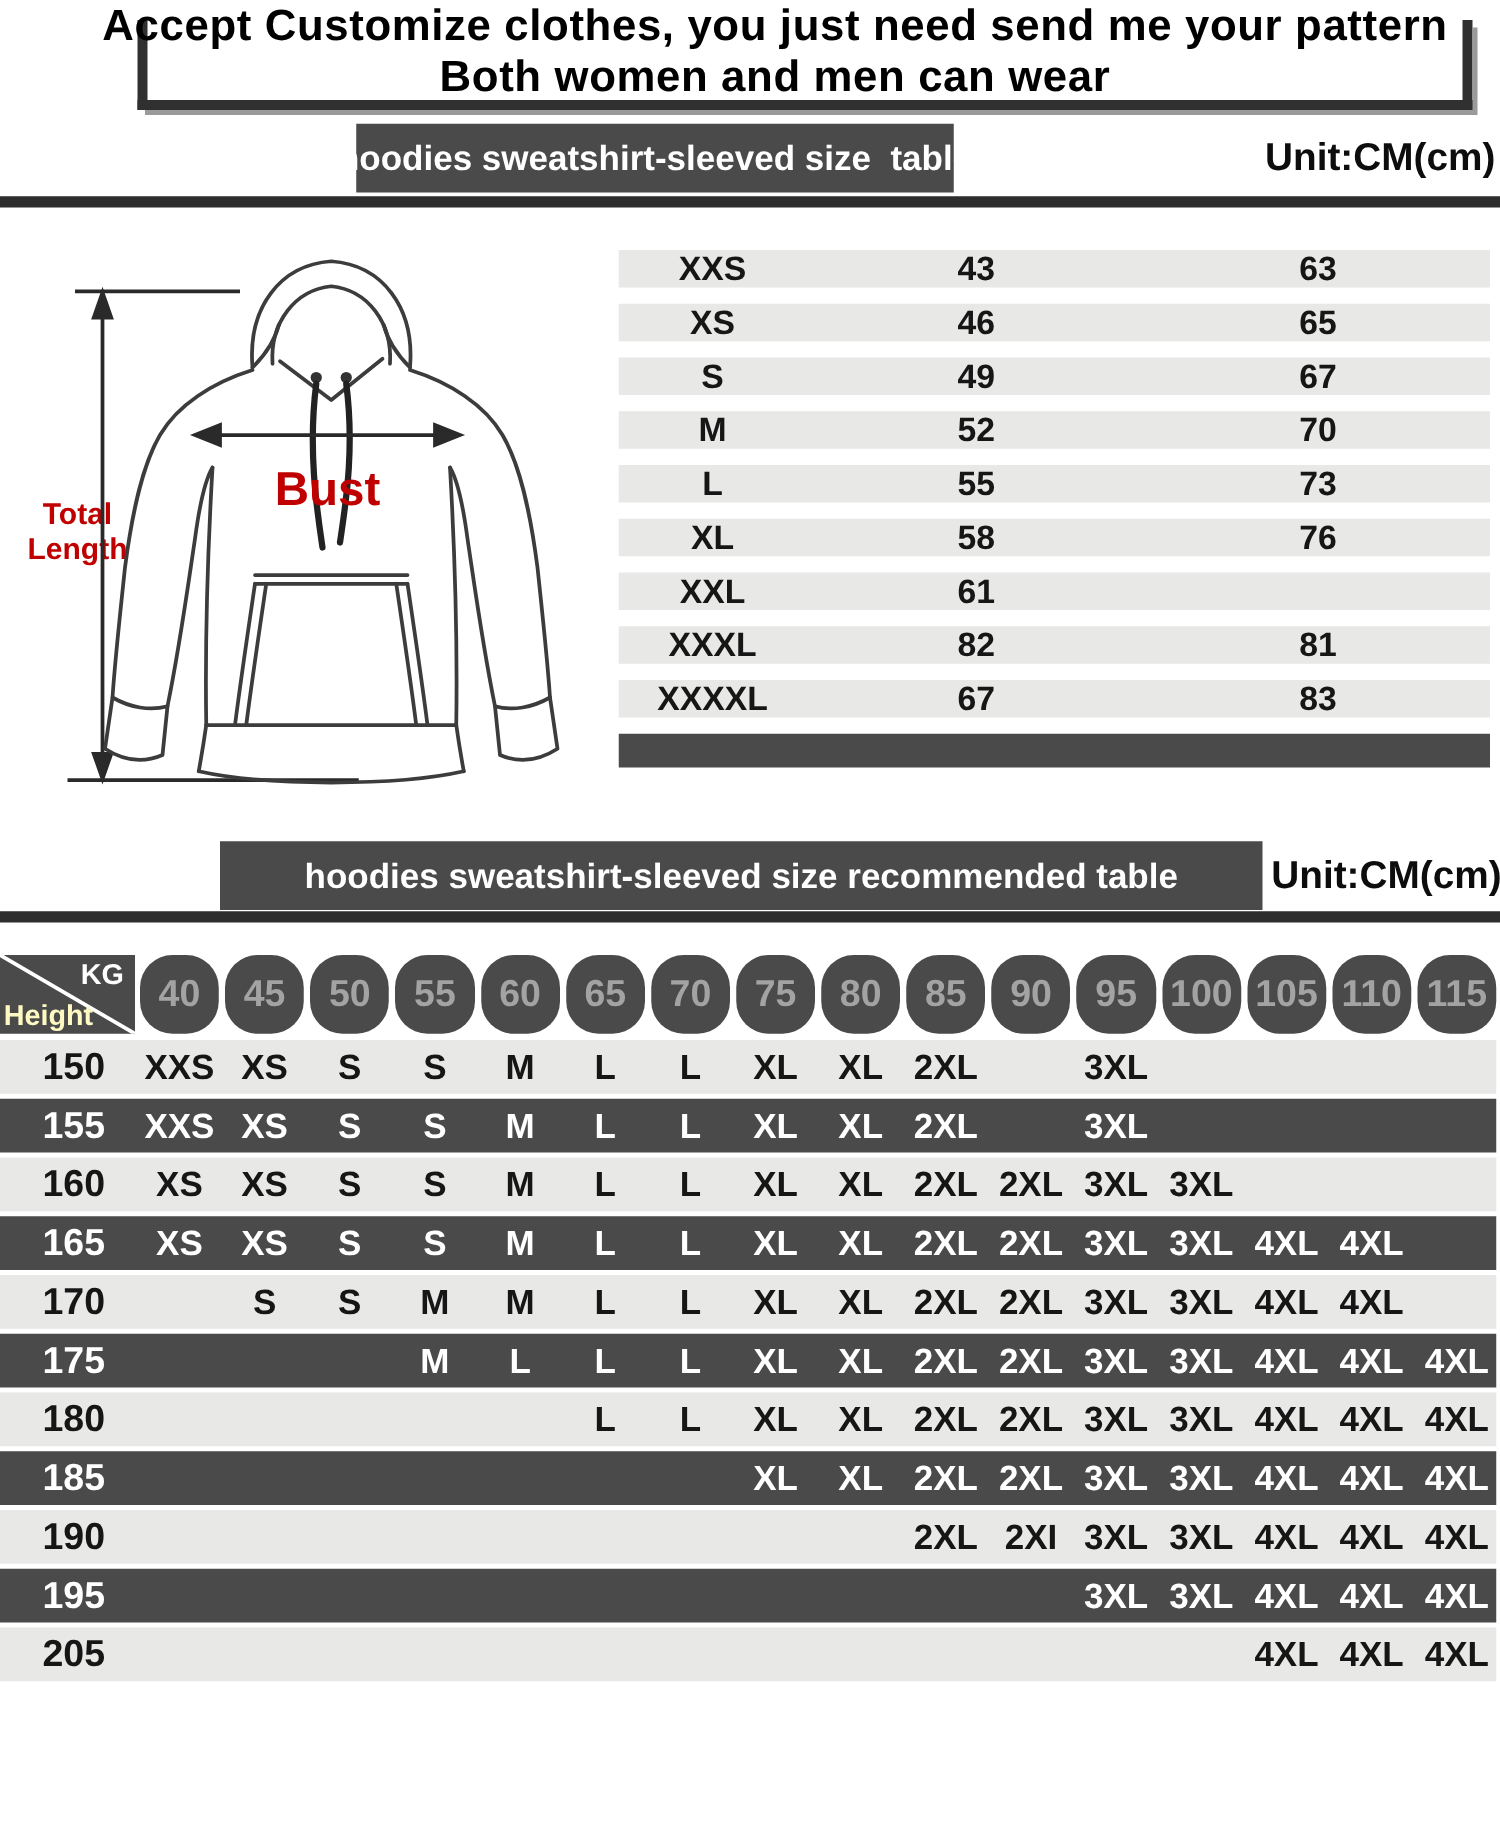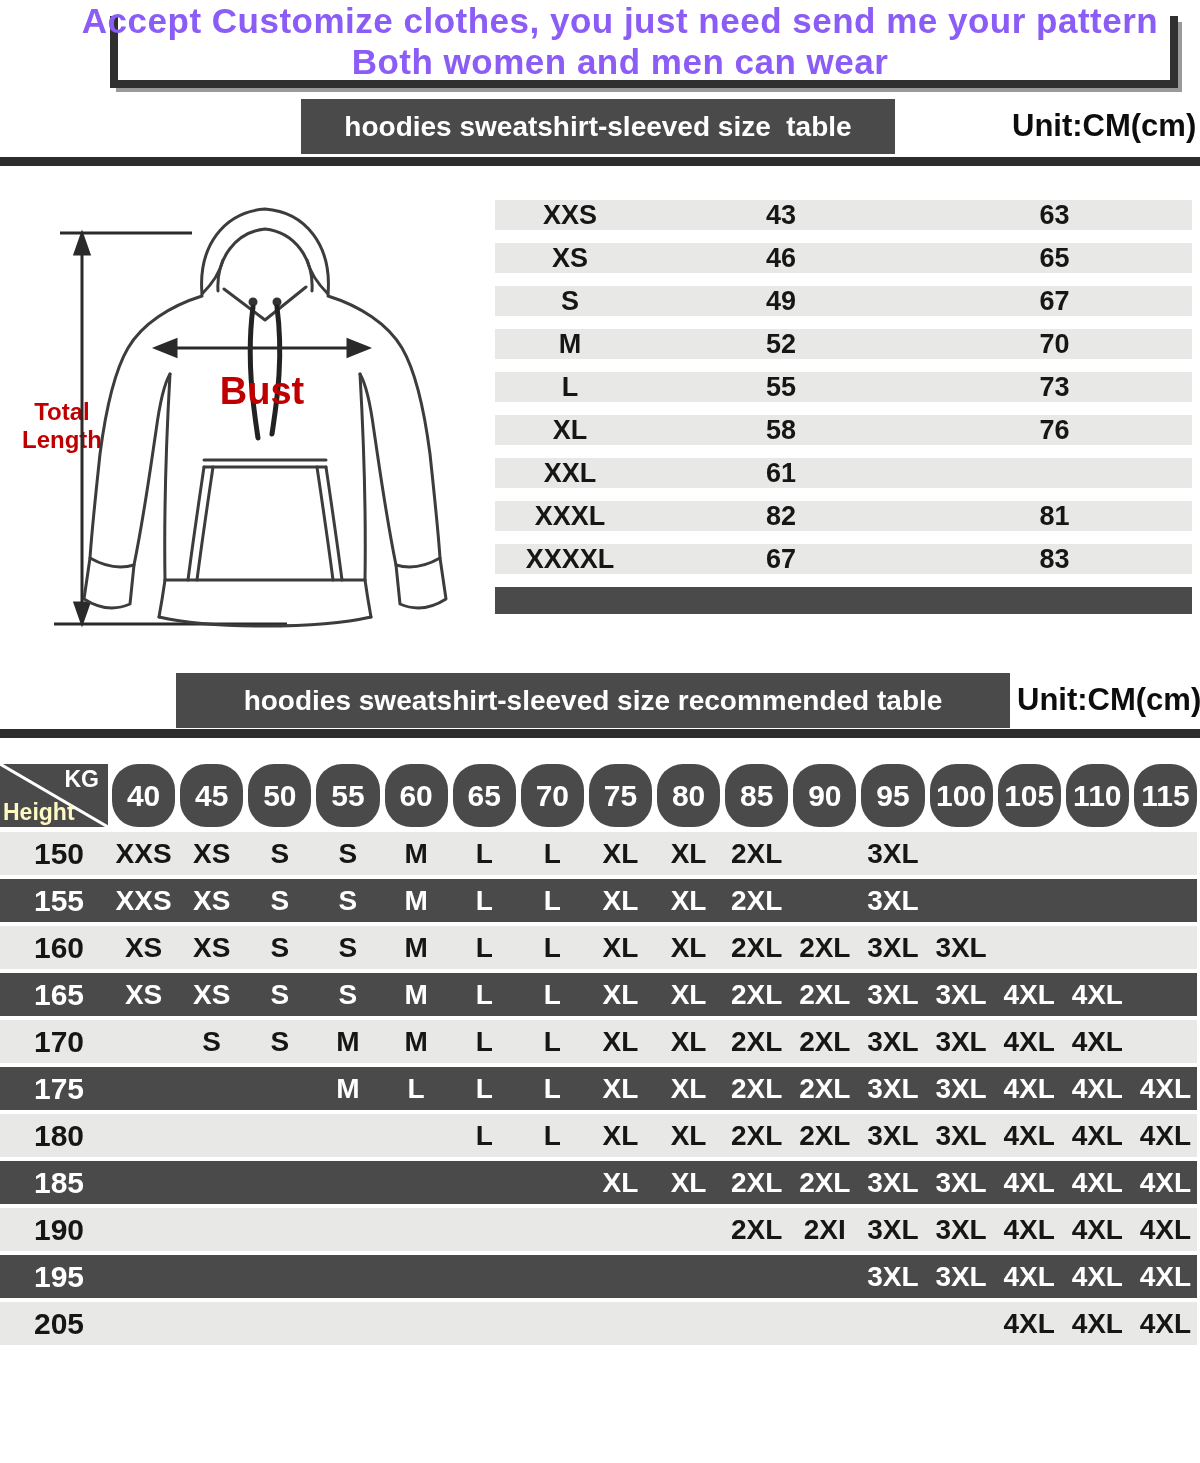--- a/index.html
+++ b/index.html
@@ -3,27 +3,27 @@
 <meta charset="utf-8">
 <style>
   html,body{margin:0;padding:0;background:#fff;}
   body{font-family:"Liberation Sans","DejaVu Sans",sans-serif;font-weight:bold;color:#161616;}
   .canvas{position:relative;width:1200px;height:1463px;background:#fff;overflow:hidden;}
 
   
   .top-box{position:absolute;left:110px;top:16px;width:1052px;height:64px;
     border-left:8px solid #303030;border-right:8px solid #303030;border-bottom:8px solid #303030;
     box-shadow:5px 5px 0 -1px #9a9a9a;}
-  .top-line{position:absolute;left:60px;right:20px;text-align:center;font-size:35px;letter-spacing:.5px;color:#8b5cf6;white-space:nowrap;}
+  .top-line{position:absolute;left:60px;right:20px;text-align:center;font-size:35px;letter-spacing:.5px;color:#000000;white-space:nowrap;}
   .top-line1{top:1px;}
   .top-line2{top:42px;}
 
   
   .banner{position:absolute;background:var(--dark);color:#fff;font-size:28px;display:flex;align-items:center;justify-content:center;white-space:pre;}
-  .banner1{left:301px;top:99px;width:594px;height:55px;}
+  .banner1{left:285px;top:99px;width:478px;height:55px;}
   .banner2{left:176px;top:673px;width:834px;height:55px;}
   .unit{position:absolute;font-size:31px;color:#0d0d0d;}
   .unit1{left:1012px;top:108px;}
   .unit2{left:1017px;top:682px;}
   .divider{position:absolute;left:0;width:1200px;height:9px;background:#2d2d2d;}
   .divider1{top:157px;}
   .divider2{top:729px;}
 
   
   .total-length{position:absolute;left:10px;top:398px;width:104px;text-align:center;color:var(--red);font-size:24px;line-height:28px;}
@@ -39,21 +39,21 @@
   .st-footbar{height:27px;background:var(--dark);margin-top:2px;}
 
   
   .matrix{position:absolute;left:0;top:764px;width:1197px;}
   .mx-head{position:relative;height:63px;}
   .mx-corner{position:absolute;left:0;top:0;width:108px;height:63px;background:var(--dark);}
   .mx-corner svg{position:absolute;left:0;top:0;}
   .mx-kg{position:absolute;top:2px;right:9px;font-size:23px;color:#fff;}
   .mx-height{position:absolute;bottom:1px;left:3px;font-size:23px;color:#fef9c3;}
   .mx-hgrid{position:absolute;left:112px;right:0;top:0;height:63px;display:grid;grid-template-columns:repeat(16,1fr);gap:5px;}
-  .mx-hcell{background:var(--dark);color:#ffffff;font-size:30px;display:flex;align-items:center;justify-content:center;border-radius:26px;}
+  .mx-hcell{background:var(--dark);color:#a3a3a3;font-size:30px;display:flex;align-items:center;justify-content:center;border-radius:26px;}
   .mx-body{margin-top:5px;}
   .mx-row{position:relative;height:43px;margin-bottom:4px;}
   .mx-row.light{background:var(--light);color:#161616;}
   .mx-row.dark{background:var(--dark);color:#fff;}
   .mx-label{position:absolute;left:0;top:0;width:118px;text-align:center;line-height:43px;font-size:30px;}
   .mx-grid{position:absolute;left:112px;right:0;top:0;height:43px;display:grid;grid-template-columns:repeat(16,1fr);gap:5px;}
   .mx-cell{font-size:28px;line-height:43px;text-align:center;}
 
   
   .footer-box{position:absolute;left:42px;top:1390px;width:1145px;height:60px;

